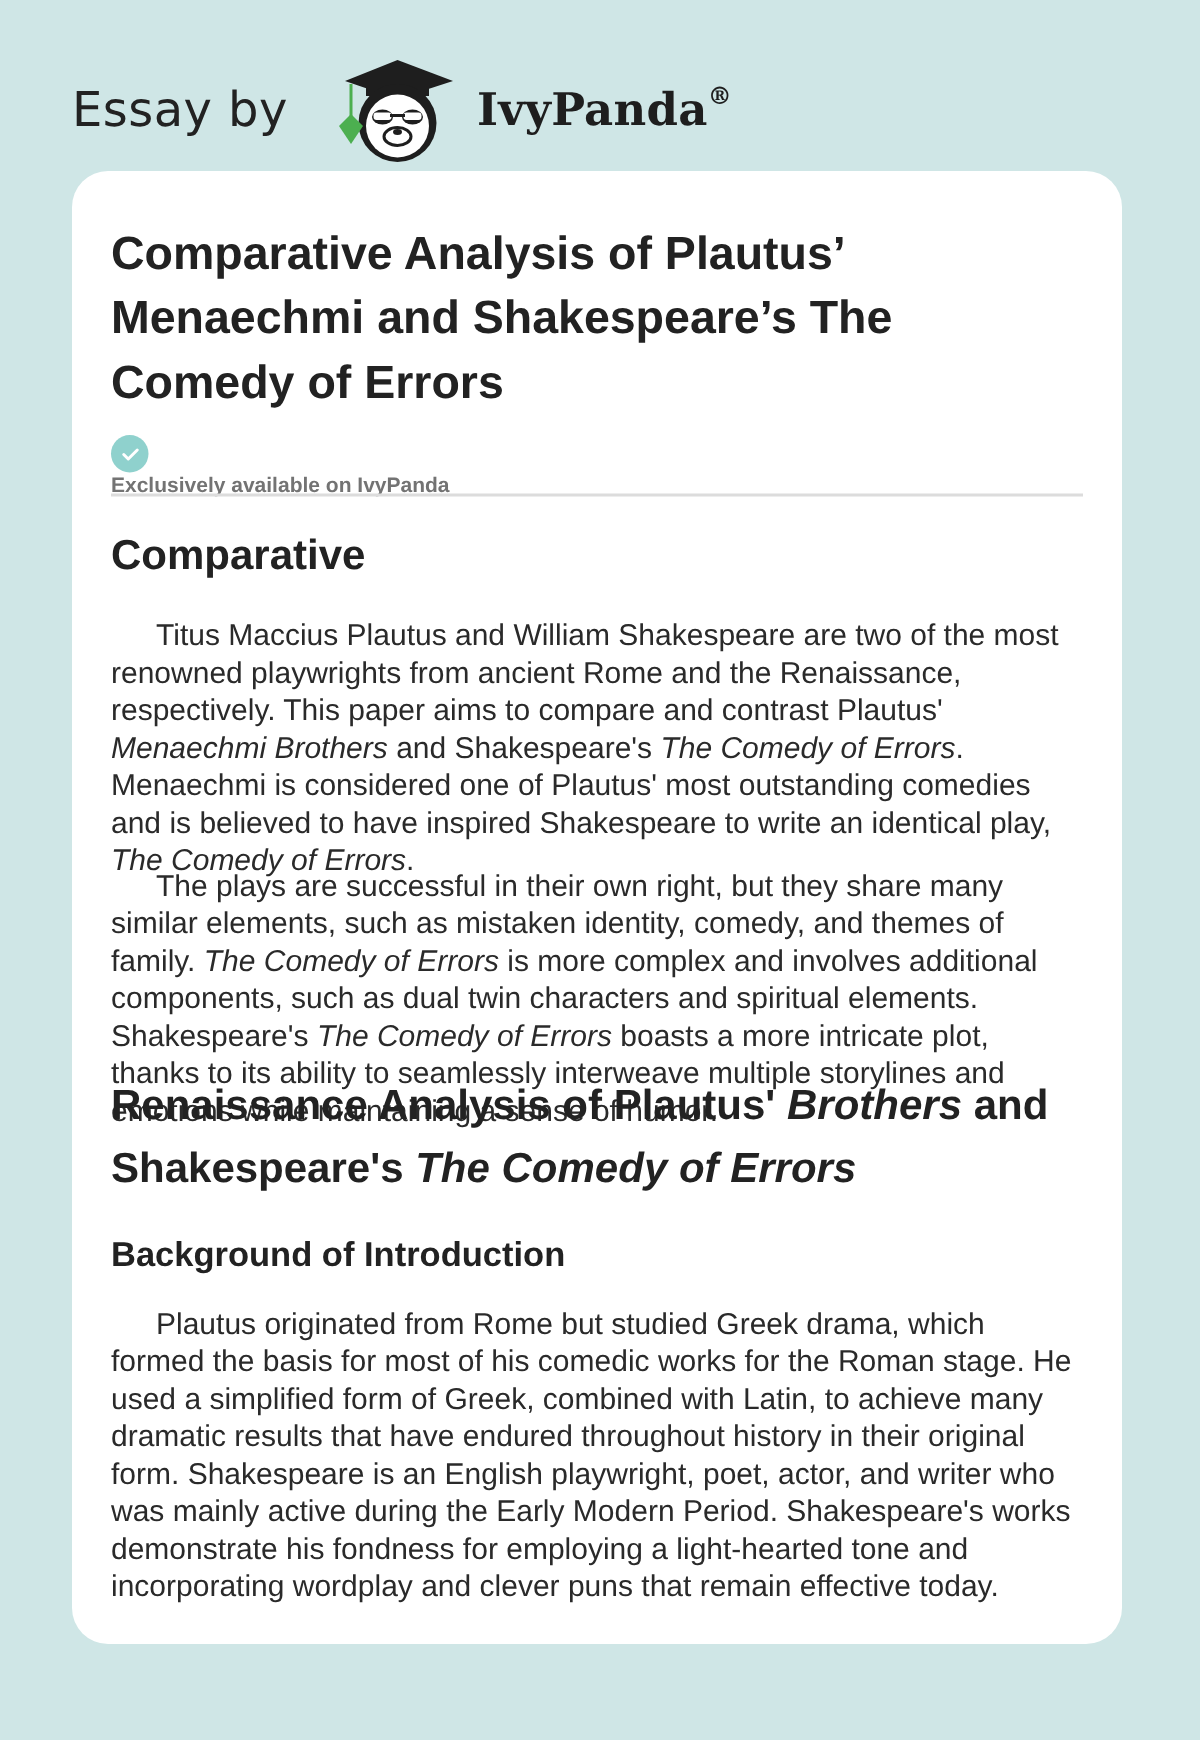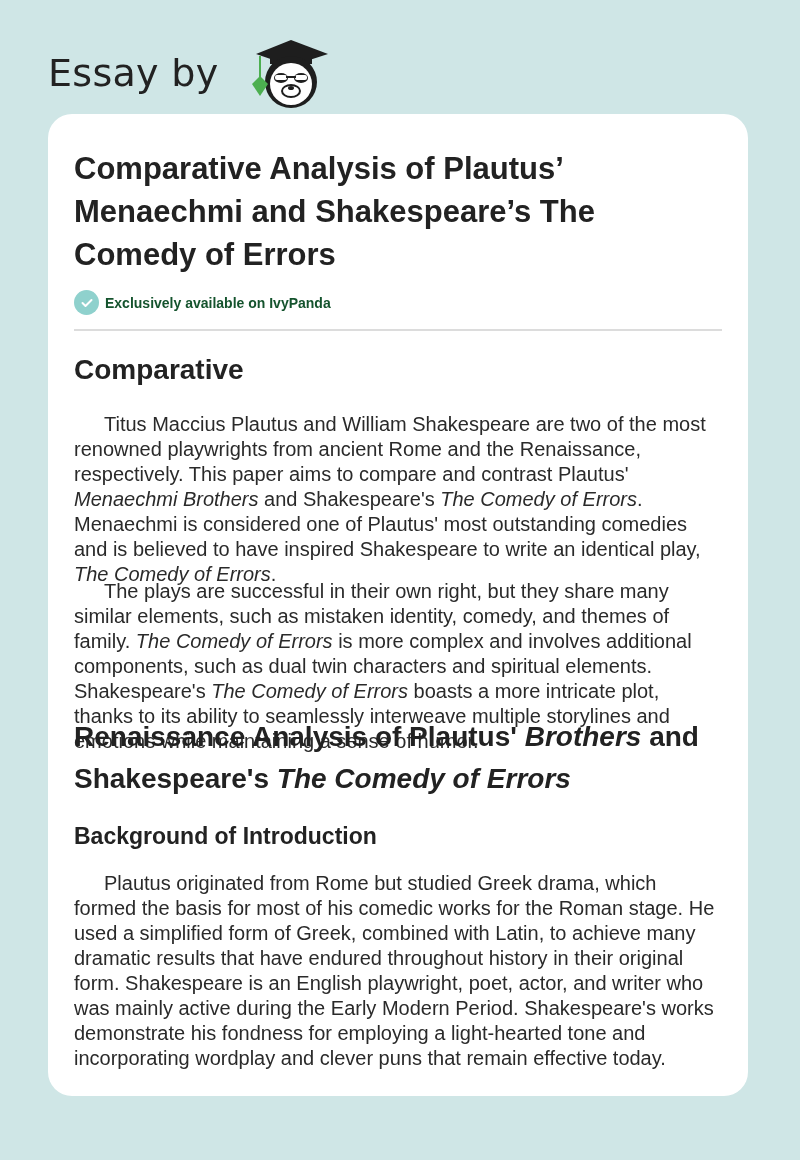--- a/index.html
+++ b/index.html
@@ -10,42 +10,42 @@
     color: #222;
     position: relative;
     overflow: hidden;
   }
   .header {
     position: absolute; left: 48px; top: 36px; height: 74px;
     display: flex; align-items: center;
   }
   .essay-by {
     font-family: "DejaVu Sans", sans-serif;
-    font-size: 38px; color: #222; letter-spacing: 0.3px;
+    font-size: 32px; color: #222; letter-spacing: 0.3px;
     margin-right: 28px;
   }
   .logo-icon { width: 90px; height: 74px; margin-right: 8px; }
   .brand {
     font-family: "DejaVu Serif", serif;
     font-size: 30px; font-weight: bold; color: #1e1e1e;
     letter-spacing: 0.2px;
   }
   .brand sup { font-size: 16px; vertical-align: top; position: relative; top: -2px; }
   .card {
     position: absolute; left: 48px; top: 114px; width: 700px; height: 982px;
     background: #ffffff; border-radius: 24px;
   }
   .content { position: absolute; left: 26px; right: 26px; top: 0; }
   h1.title {
     margin: 0; position: absolute; top: 33px; left: 0; right: 0;
     font-size: 31px; line-height: 43px; font-weight: bold; color: #222;
   }
   .exclusive {
-    position: absolute; top: 176px; left: 0; display: flex; align-items: center;
-    font-size: 14px; font-weight: bold; color: #14532d;
+    position: absolute; top: 176px; left: 0; display: flex; 
+    font-size: 14px; font-weight: bold; color: #737373; flex-direction: column;
   }
   .check {
     width: 25px; height: 25px; border-radius: 50%; background: #8fd1cd;
     display: flex; align-items: center; justify-content: center; margin-right: 6px;
   }
   .divider {
     position: absolute; top: 215px; left: 0; right: 0; height: 2px; background: #dcdcdc;
   }
   .h2 { position: absolute; left: 0; right: 0; margin: 0; font-weight: bold; color: #222; }
   .h2.intro { top: 238px; font-size: 28px; line-height: 36px; }
@@ -73,20 +73,21 @@
     <ellipse cx="35" cy="42" rx="7" ry="5" fill="#1e1e1e"></ellipse>
     <ellipse cx="55" cy="42" rx="7" ry="5" fill="#1e1e1e"></ellipse>
     <rect x="29" y="39" width="12" height="5" rx="2" fill="#ffffff"></rect>
     <rect x="49" y="39" width="12" height="5" rx="2" fill="#ffffff"></rect>
     <rect x="40" y="40" width="10" height="2" fill="#1e1e1e"></rect>
     <ellipse cx="45" cy="55" rx="9" ry="6" fill="#ffffff" stroke="#1e1e1e" stroke-width="2"></ellipse>
     <ellipse cx="45" cy="52" rx="3" ry="2" fill="#1e1e1e"></ellipse>
     <line x1="14" y1="20" x2="14" y2="44" stroke="#4caf50" stroke-width="2"></line>
     <path d="M6,48 L14,40 L22,48 L18,54 L14,60 L10,54 Z" fill="#4caf50"></path>
   </svg>
+  <span class="brand"><span>IvyPanda</span><sup>®</sup></span>
 </div>
 
 <div class="card">
   <div class="content">
     <h1 class="title">Comparative Analysis of Plautus’ Menaechmi and Shakespeare’s The Comedy of Errors</h1>
 
     <div class="exclusive">
       <span class="check">
         <svg width="12" height="10" viewBox="0 0 12 10">
             <path d="M1.5,5 L4.5,8 L10.5,2" stroke="#fff" stroke-width="2" fill="none" stroke-linecap="round" stroke-linejoin="round"></path>

